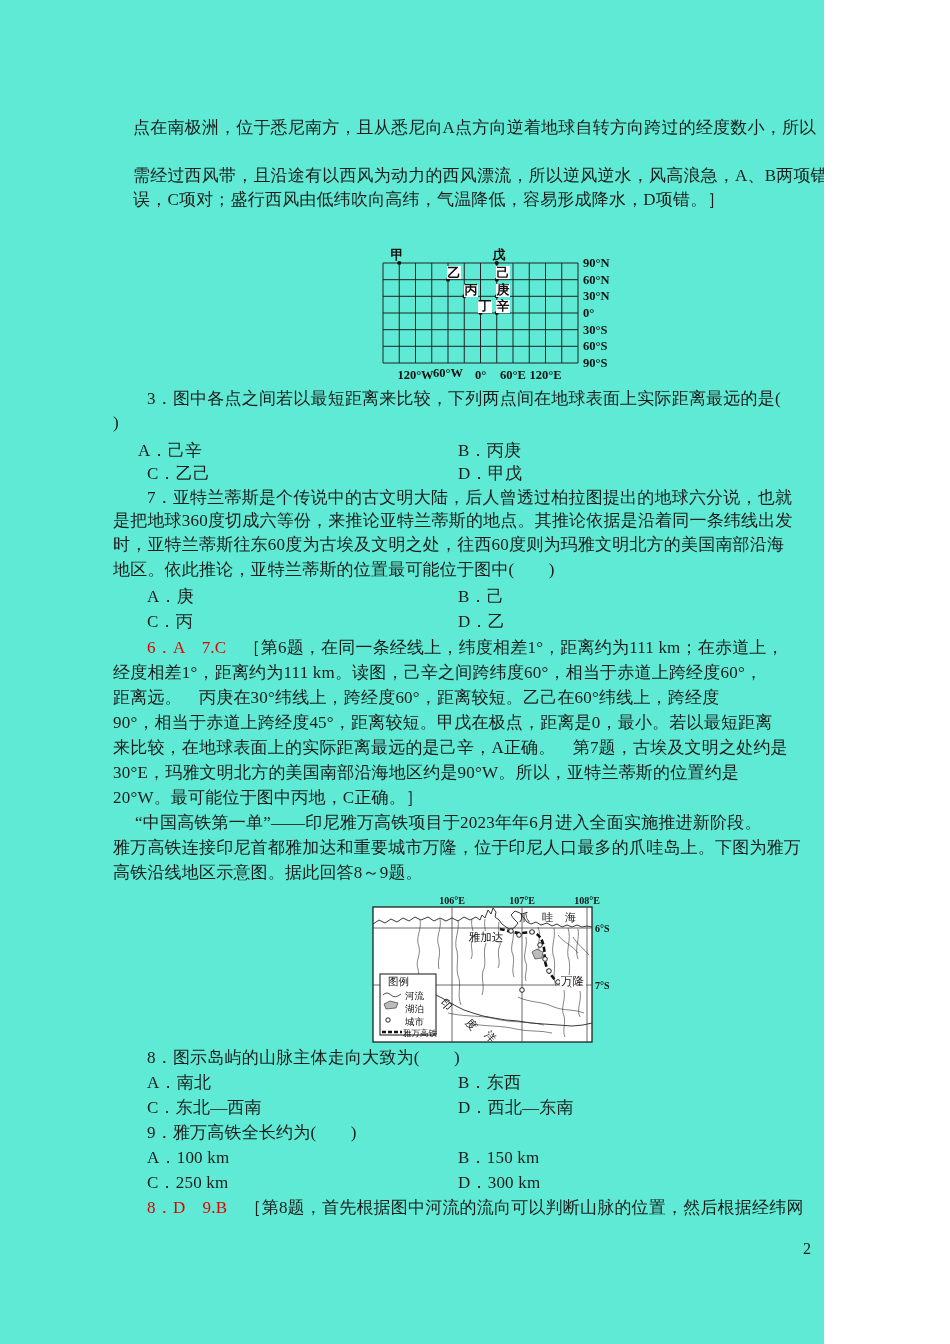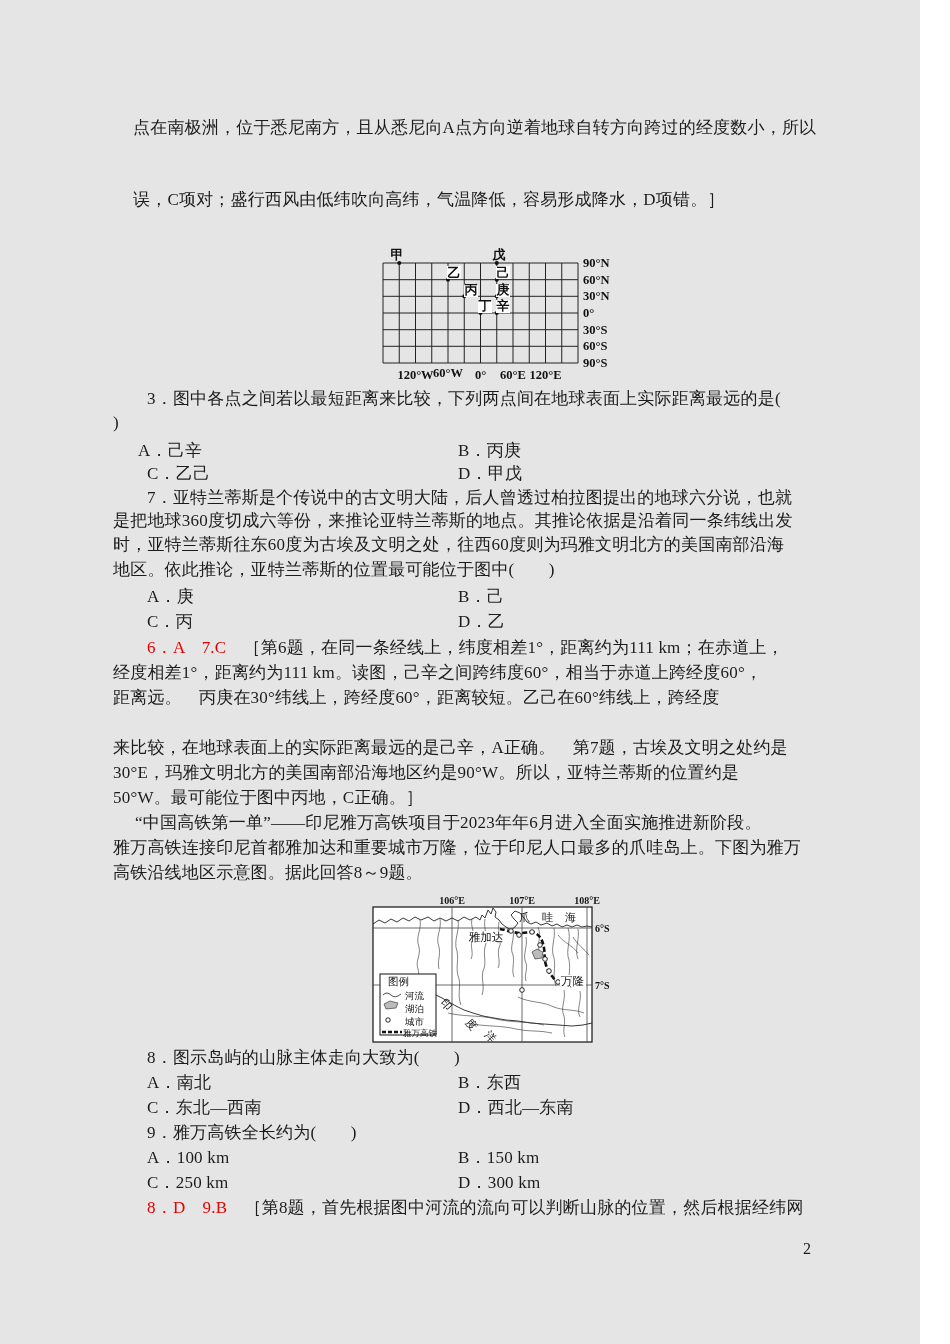--- a/index.html
+++ b/index.html
@@ -1,29 +1,30 @@
 <!DOCTYPE html>
 <html><head>
 <meta charset="utf-8">
 <style>
   html,body{margin:0;padding:0;background:#ffffff;}
-  .page{position:relative;width:920px;height:1344px;background:#e5e5e5;overflow:hidden;
+  .page{position:relative;width:824px;height:1344px;background:#5eead4;overflow:hidden;
         font-family:"Liberation Serif","DejaVu Serif",serif;color:#1c1c1c;}
   .line{position:absolute;font-size:17px;line-height:25px;white-space:pre;letter-spacing:0.2px;}
   .red{color:#e60000;}
   .fig{position:absolute;}
   svg text{font-family:"Liberation Serif","DejaVu Serif",serif;fill:#111;}
   .pagenum{position:absolute;font-size:16px;}
 </style>
 </head>
 <body>
 
 <div class="page">
 
   <div class="line" style="top:115px;left:133px">点在南极洲，位于悉尼南方，且从悉尼向A点方向逆着地球自转方向跨过的经度数小，所以</div>
+  <div class="line" style="top:163px;left:133px">需经过西风带，且沿途有以西风为动力的西风漂流，所以逆风逆水，风高浪急，A、B两项错</div>
   <div class="line" style="top:187px;left:133px">误，C项对；盛行西风由低纬吹向高纬，气温降低，容易形成降水，D项错。］</div>
 
 
   <svg class="fig" style="left:375px;top:246px" width="245" height="142" viewBox="0 0 245 142">
     <g stroke="#222" stroke-width="1">
       <line x1="8" y1="17" x2="8" y2="117"></line>
         <line x1="24.25" y1="17" x2="24.25" y2="117"></line>
       <line x1="40.5" y1="17" x2="40.5" y2="117"></line>
         <line x1="56.75" y1="17" x2="56.75" y2="117"></line>
       <line x1="73" y1="17" x2="73" y2="117"></line>
@@ -101,23 +102,24 @@
   <div class="line" style="top:532px;left:113px">时，亚特兰蒂斯往东60度为古埃及文明之处，往西60度则为玛雅文明北方的美国南部沿海</div>
   <div class="line" style="top:557px;left:113px">地区。依此推论，亚特兰蒂斯的位置最可能位于图中(　　)</div>
   <div class="line" style="top:584px;left:147px">A．庚</div>
   <div class="line" style="top:584px;left:458px">B．己</div>
   <div class="line" style="top:609px;left:147px">C．丙</div>
   <div class="line" style="top:609px;left:458px">D．乙</div>
 
   <div class="line" style="top:635px;left:147px"><span class="red">6．A　7.C</span><span>　［第6题，在同一条经线上，纬度相差1°，距离约为111 km；在赤道上，</span></div>
   <div class="line" style="top:660px;left:113px">经度相差1°，距离约为111 km。读图，己辛之间跨纬度60°，相当于赤道上跨经度60°，</div>
   <div class="line" style="top:685px;left:113px">距离远。　丙庚在30°纬线上，跨经度60°，距离较短。乙己在60°纬线上，跨经度</div>
+  <div class="line" style="top:710px;left:113px">90°，相当于赤道上跨经度45°，距离较短。甲戊在极点，距离是0，最小。若以最短距离</div>
   <div class="line" style="top:735px;left:113px">来比较，在地球表面上的实际距离最远的是己辛，A正确。　第7题，古埃及文明之处约是</div>
   <div class="line" style="top:760px;left:113px">30°E，玛雅文明北方的美国南部沿海地区约是90°W。所以，亚特兰蒂斯的位置约是</div>
-  <div class="line" style="top:785px;left:113px">50°W。最可能位于图中丙地，C正确。］</div>
+  <div class="line" style="top:785px;left:113px">20°W。最可能位于图中丙地，C正确。］</div>
 
   <div class="line" style="top:810px;left:135px">“中国高铁第一单”——印尼雅万高铁项目于2023年年6月进入全面实施推进新阶段。</div>
   <div class="line" style="top:835px;left:113px">雅万高铁连接印尼首都雅加达和重要城市万隆，位于印尼人口最多的爪哇岛上。下图为雅万</div>
   <div class="line" style="top:860px;left:113px">高铁沿线地区示意图。据此回答8～9题。</div>
 
   <svg class="fig" style="left:368px;top:895px" width="245" height="152" viewBox="0 0 245 152">
     <rect x="5" y="12" width="219" height="135" fill="#ffffff" stroke="#111" stroke-width="1.2"></rect>
     <g stroke="#444" stroke-width="0.8">
       <line x1="84" y1="12" x2="84" y2="147"></line>
       <line x1="154" y1="12" x2="154" y2="147"></line>

